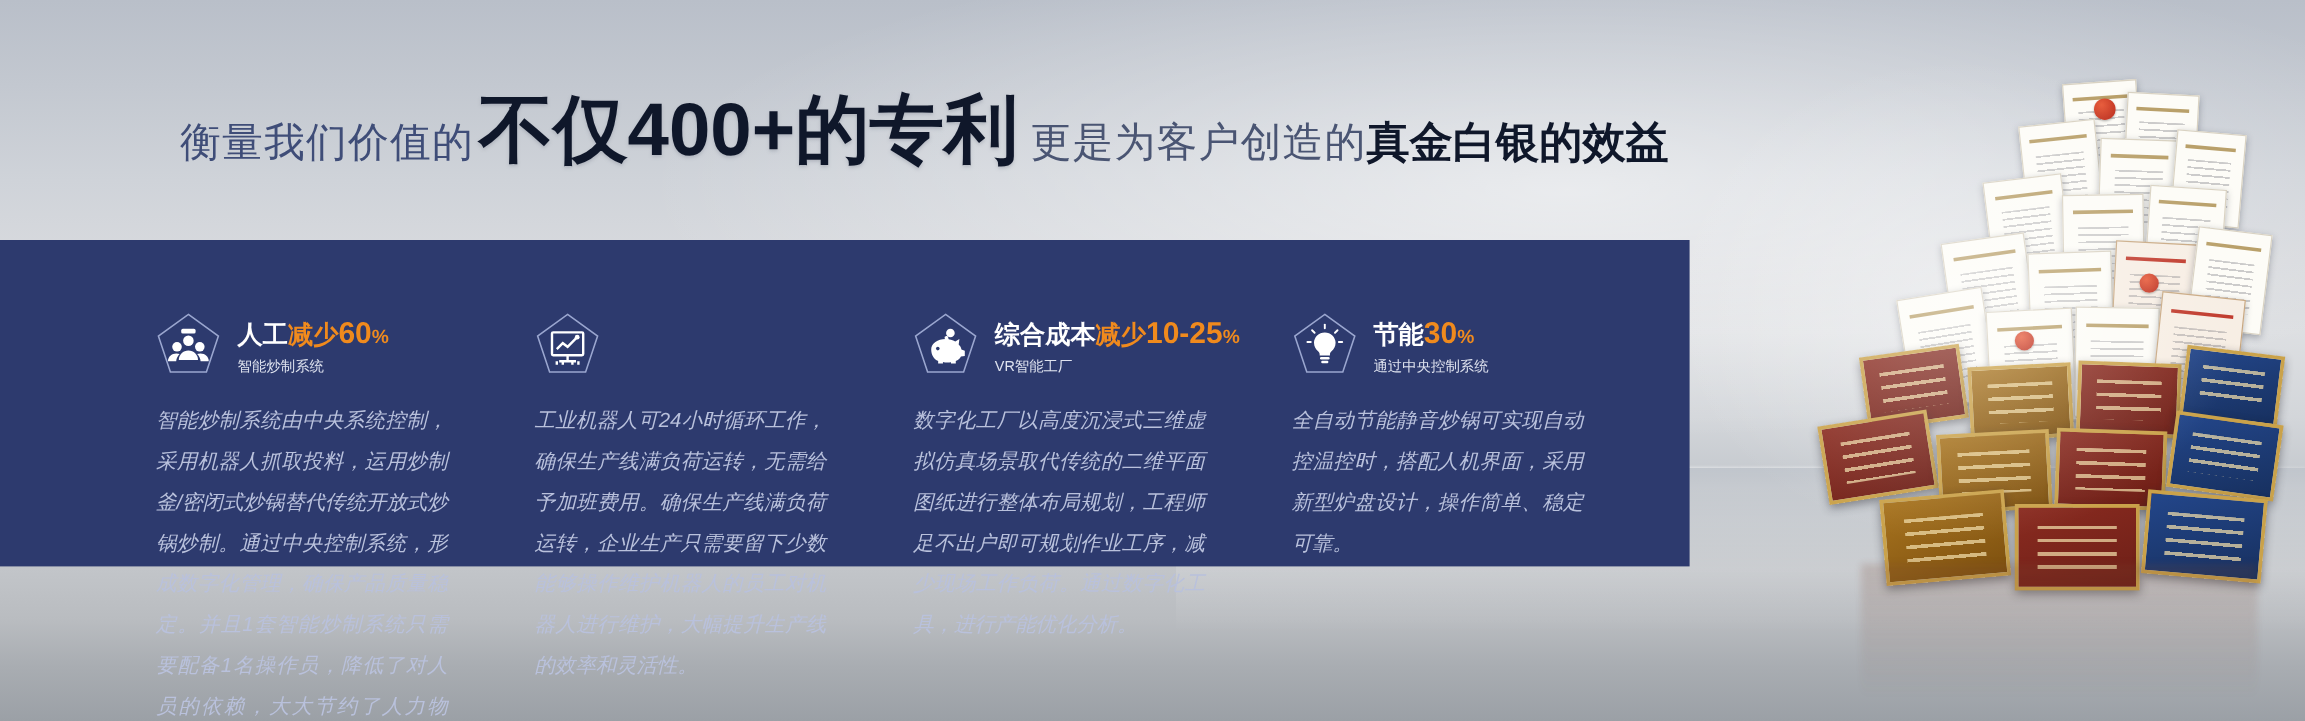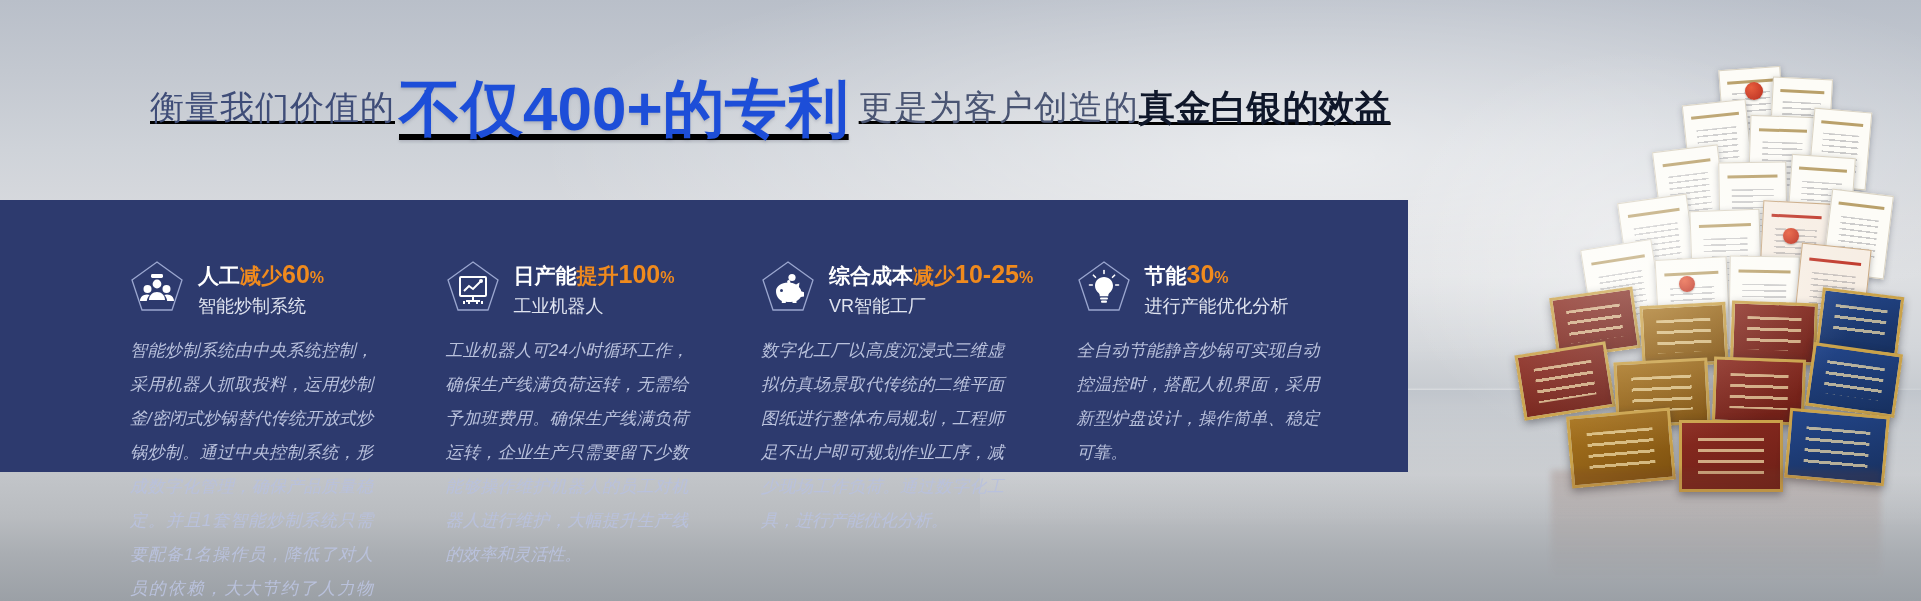--- a/index.html
+++ b/index.html
@@ -46,28 +46,28 @@
   }
   .horizon {
     position:absolute; left:0; top:389px; width:1921px; height:3px;
     background:linear-gradient(90deg, rgba(255,255,255,.25), rgba(255,255,255,.6) 55%, rgba(255,255,255,.2));
     filter:blur(1px);
   }
 
   
   .headline {
     position:absolute; left:150px; top:78px; width:1330px; height:62px;
-    display:flex; align-items:center; white-space:nowrap;text-decoration:underline;
+    display:flex; align-items:flex-end; white-space:nowrap;
   }
   .hl-small-l {
     font-size:34px; color:#3f4d78; letter-spacing:1px;
     font-weight:400; line-height:1; padding-bottom:4px;
   }
   .hl-big {
-    font-size:62px; font-weight:bold; color:#1d4ed8;
+    font-size:62px; font-weight:bold; color:#0f172a;
     letter-spacing:0px; line-height:1; padding:0 4px;
     text-shadow:0 2px 3px rgba(120,126,140,.35);
   }
   .hl-small-r {
     font-size:34px; color:#4a5573; letter-spacing:1px;
     font-weight:400; line-height:1; padding-bottom:4px; padding-left:6px;
   }
   .hl-accent {
     font-size:36px; font-weight:bold; color:#0f172a;
     letter-spacing:0px; line-height:1; padding-bottom:3px;
@@ -91,21 +91,21 @@
 
   .feat-text { display:flex; flex-direction:column; justify-content:center; }
   .feat-title {
     font-size:21px; font-weight:bold; color:#ffffff;
     line-height:1.15; white-space:nowrap;
   }
   .feat-title .num { color:#f08a1d; font-size:25px; }
   .feat-title .pct { color:#f08a1d; font-size:16px; }
   .feat-title .hi { color:#f08a1d; }
   .feat-sub {
-    font-size:18px; color:#dfe3ef; margin-top:5px; white-space:nowrap;
+    font-size:12px; color:#dfe3ef; margin-top:5px; white-space:nowrap;
     font-weight:400;
   }
   .feat-body {
     margin-top:14px; font-size:17px; line-height:2.0;
     color:#b9c1dc; width:243px; text-align:justify;font-style:italic;
   }
 
   
   .certs { position:absolute; right:0; top:30px; width:580px; height:571px; }
   .cert {
@@ -257,24 +257,20 @@
               <line x1="27" y1="36" x2="27" y2="41"></line>
               <line x1="20" y1="41" x2="34" y2="41"></line>
               <line x1="18" y1="41" x2="18" y2="44"></line>
               <line x1="23" y1="41" x2="23" y2="44"></line>
               <line x1="31" y1="41" x2="31" y2="44"></line>
               <line x1="36" y1="41" x2="36" y2="44"></line>
             </g>
             <circle cx="35" cy="21" r="2" fill="#ffffff"></circle>
           </svg>
         </div>
-        <div class="feat-text">
-          <div class="feat-title"><span>日产能</span><span class="hi">提升</span><span class="num">100</span><span class="pct">%</span></div>
-          <div class="feat-sub">工业机器人</div>
-        </div>
       </div>
       <div class="feat-body">工业机器人可24小时循环工作，确保生产线满负荷运转，无需给予加班费用。确保生产线满负荷运转，企业生产只需要留下少数能够操作维护机器人的员工对机器人进行维护，大幅提升生产线的效率和灵活性。</div>
     </div>
 
     <div class="feature">
       <div class="feat-head">
         <div class="hexwrap">
           <svg width="54" height="58" viewBox="0 0 54 58">
             <polygon points="27,2 52,20 42,50 12,50 2,20" fill="none" stroke="#9aa6cf" stroke-width="1.3"></polygon>
             <g fill="#ffffff">
@@ -307,20 +303,20 @@
               <line x1="27" y1="10.5" x2="27" y2="13.5"></line>
               <line x1="16.4" y1="15.2" x2="18.5" y2="17.3"></line>
               <line x1="37.6" y1="15.2" x2="35.5" y2="17.3"></line>
               <line x1="12.5" y1="25" x2="15.3" y2="25"></line>
               <line x1="41.5" y1="25" x2="38.7" y2="25"></line>
             </g>
           </svg>
         </div>
         <div class="feat-text">
           <div class="feat-title"><span>节能</span><span class="hi"></span><span class="num">30</span><span class="pct">%</span></div>
-          <div class="feat-sub">进行产能优化分析</div>
+          <div class="feat-sub">通过中央控制系统</div>
         </div>
       </div>
       <div class="feat-body">全自动节能静音炒锅可实现自动控温控时，搭配人机界面，采用新型炉盘设计，操作简单、稳定可靠。</div>
     </div>
 
   </div>
 </div>
 
 </body></html>

